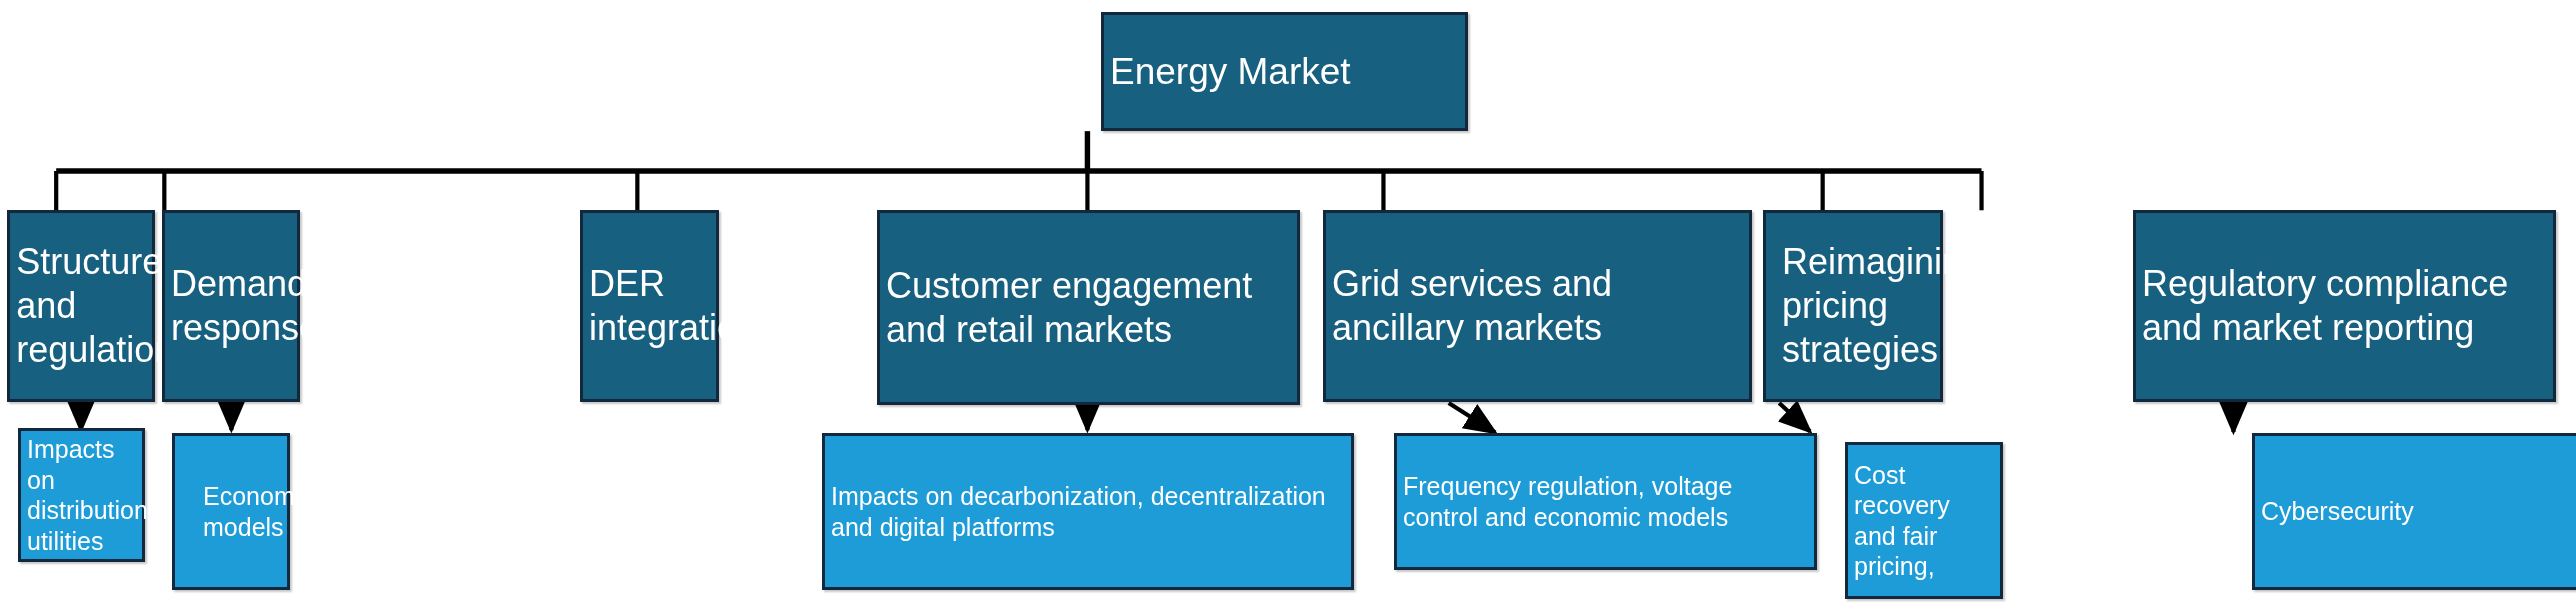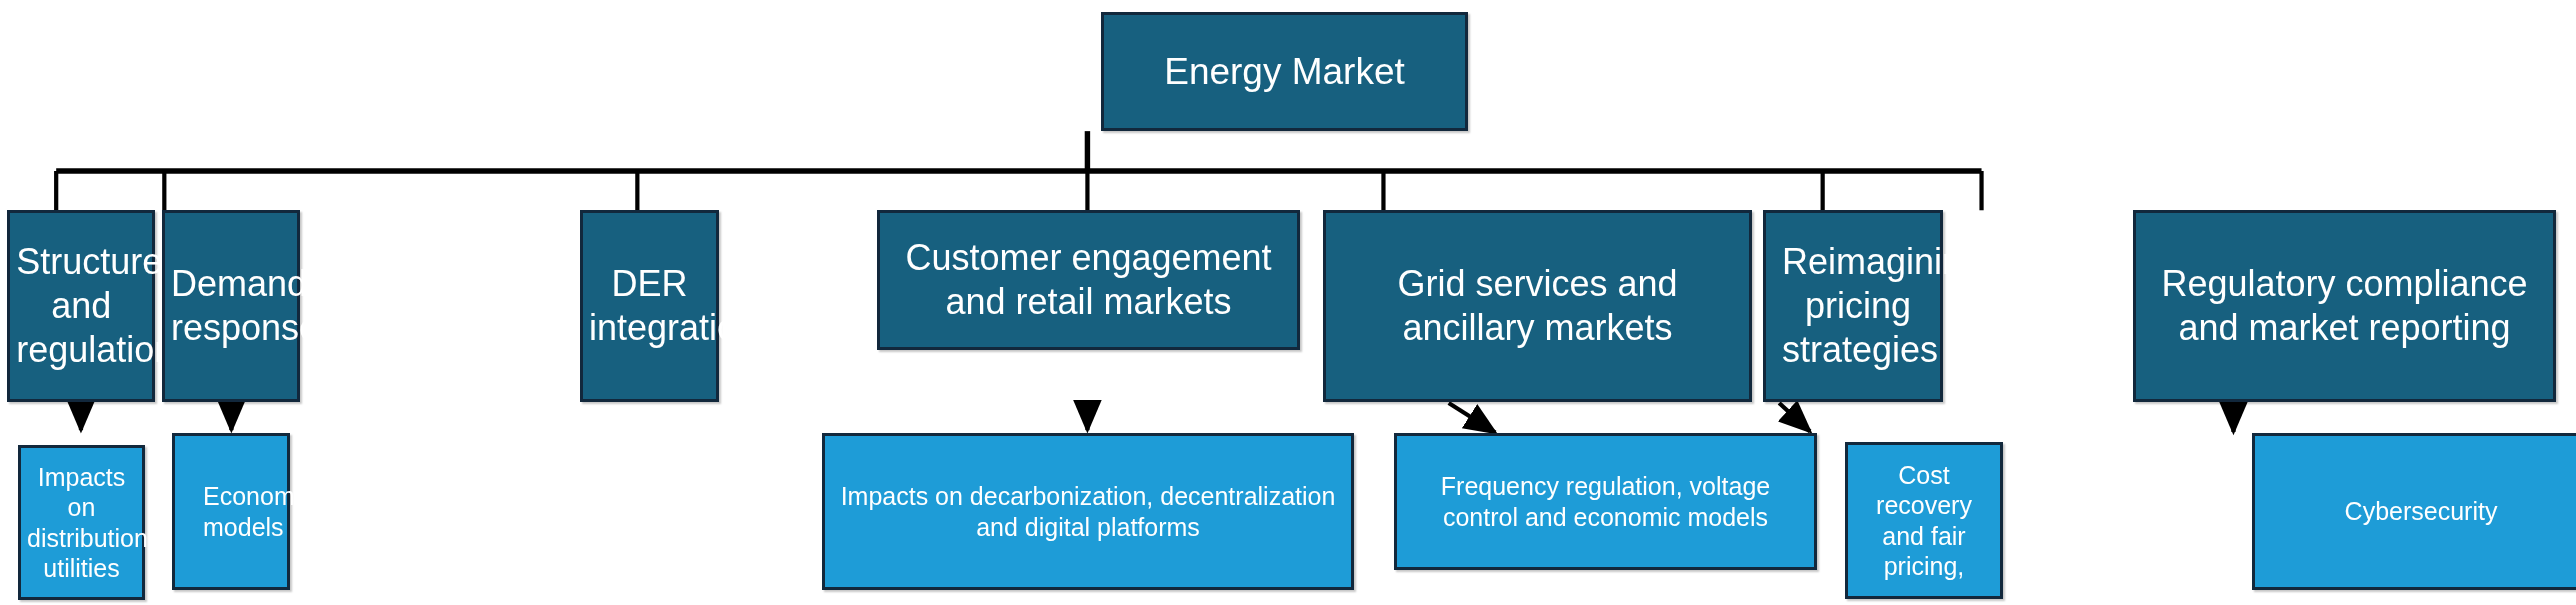--- a/index.html
+++ b/index.html
@@ -8,21 +8,21 @@
     font-family:"Liberation Sans",sans-serif;
     overflow:hidden;position:relative;
   }
   #canvas{position:absolute;left:0;top:0;width:2576px;height:606px;}
   svg.edges{position:absolute;left:0;top:0;width:2576px;height:606px;pointer-events:none;}
 
   .node{
     position:absolute;
     box-sizing:border-box;
     display:flex;align-items:center;justify-content:center;
-    text-align:center;
+    text-align:left;
     color:#ffffff;
     line-height:1.22;
     padding:3.6px 6px;
     border:3px solid #12283c;
     box-shadow:1.8px 1.8px 1.8px rgba(0,0,0,0.22);
   }
   .node.root{
     background:#17607f;
     font-size:37px;
   }
@@ -77,37 +77,37 @@
   </div>
 
   <div class="node lvl1" style="left:162px;top:210px;width:138px;height:192px;">
     <span>Demand response</span>
   </div>
 
   <div class="node lvl1" style="left:580px;top:210px;width:139px;height:192px;">
     <span>DER integration</span>
   </div>
 
-  <div class="node lvl1" style="left:877px;top:210px;width:423px;height:140px;">
+  <div class="node lvl1" style="left:877px;top:210px;width:423px;height:195px;">
     <span>Customer engagement and retail markets</span>
   </div>
 
   <div class="node lvl1" style="left:1323px;top:210px;width:429px;height:192px;">
     <span>Grid services and ancillary markets</span>
   </div>
 
   <div class="node lvl1" style="left:1763px;top:210px;width:180px;height:192px;padding-left:16px;">
     <span>Reimagining pricing strategies</span>
   </div>
 
   <div class="node lvl1" style="left:2133px;top:210px;width:423px;height:192px;">
     <span>Regulatory compliance and market reporting</span>
   </div>
 
-  <div class="node lvl2" style="left:18px;top:445px;width:127px;height:155px;">
+  <div class="node lvl2" style="left:18px;top:428px;width:127px;height:134px;">
     <span>Impacts on distribution utilities</span>
   </div>
 
   <div class="node lvl2" style="left:172px;top:433px;width:118px;height:157px;padding-left:28px;">
     <span>Economic models</span>
   </div>
 
   <div class="node lvl2" style="left:822px;top:433px;width:532px;height:157px;">
     <span>Impacts on decarbonization, decentralization and digital platforms</span>
   </div>

